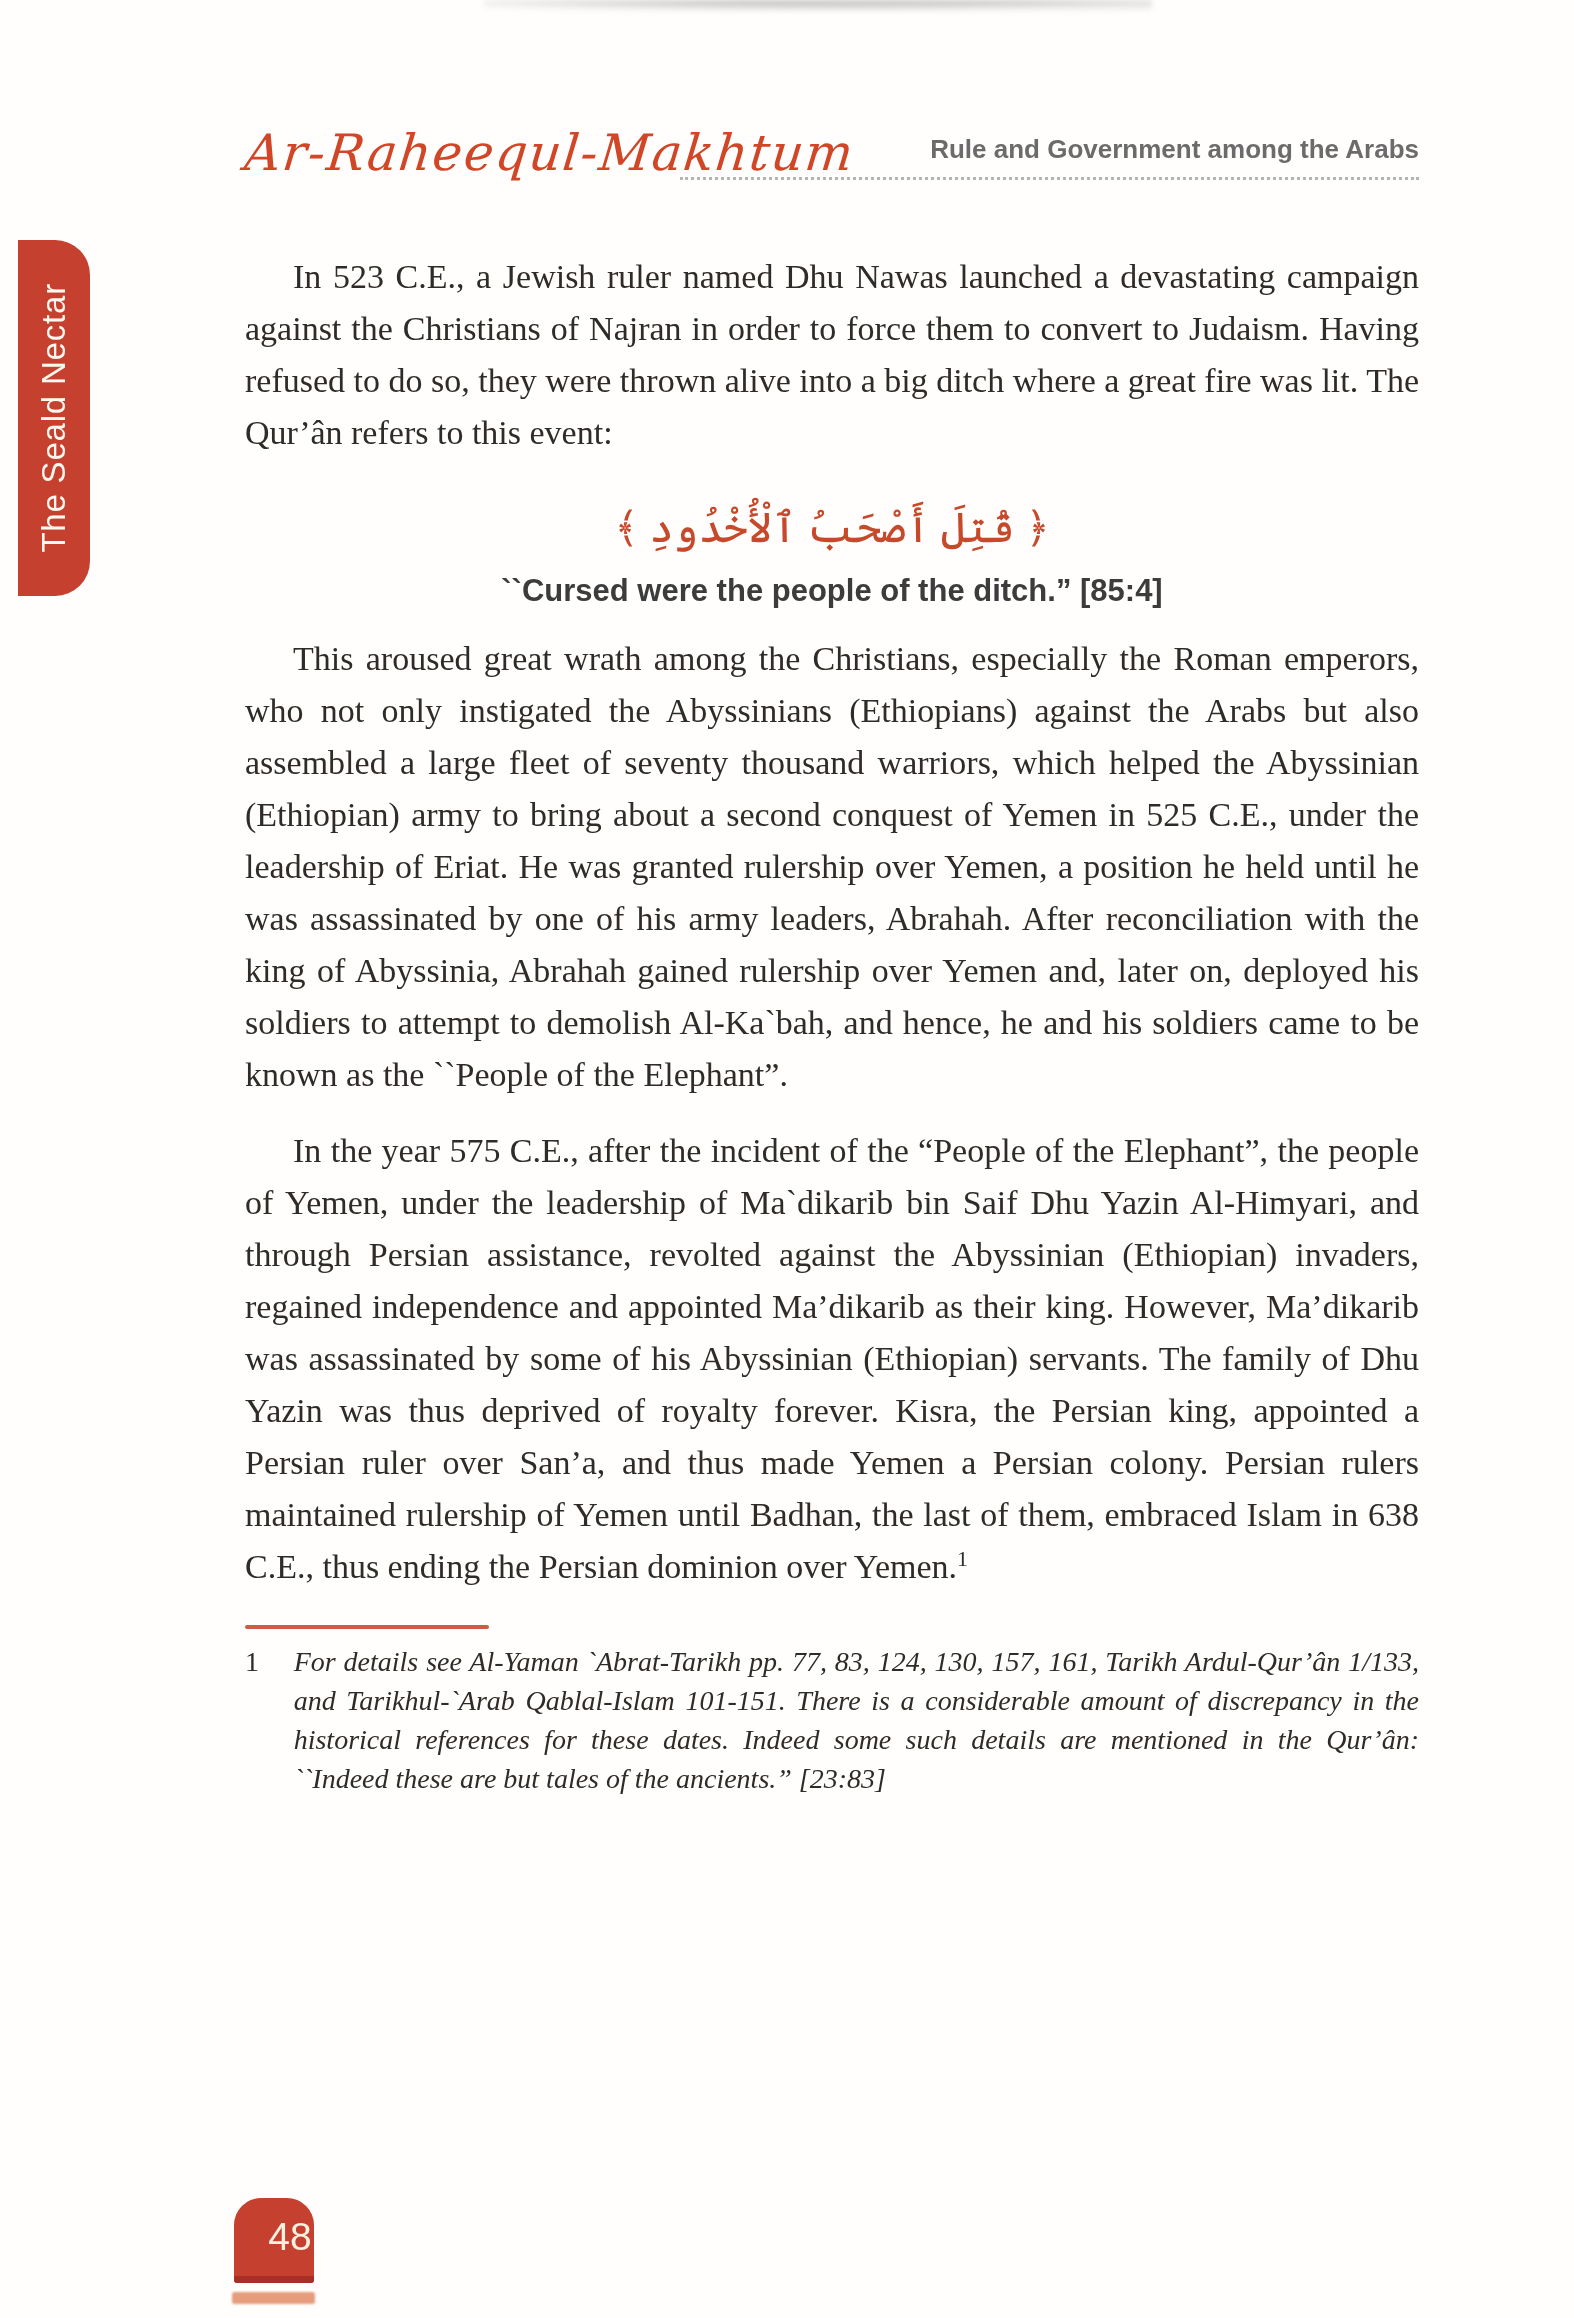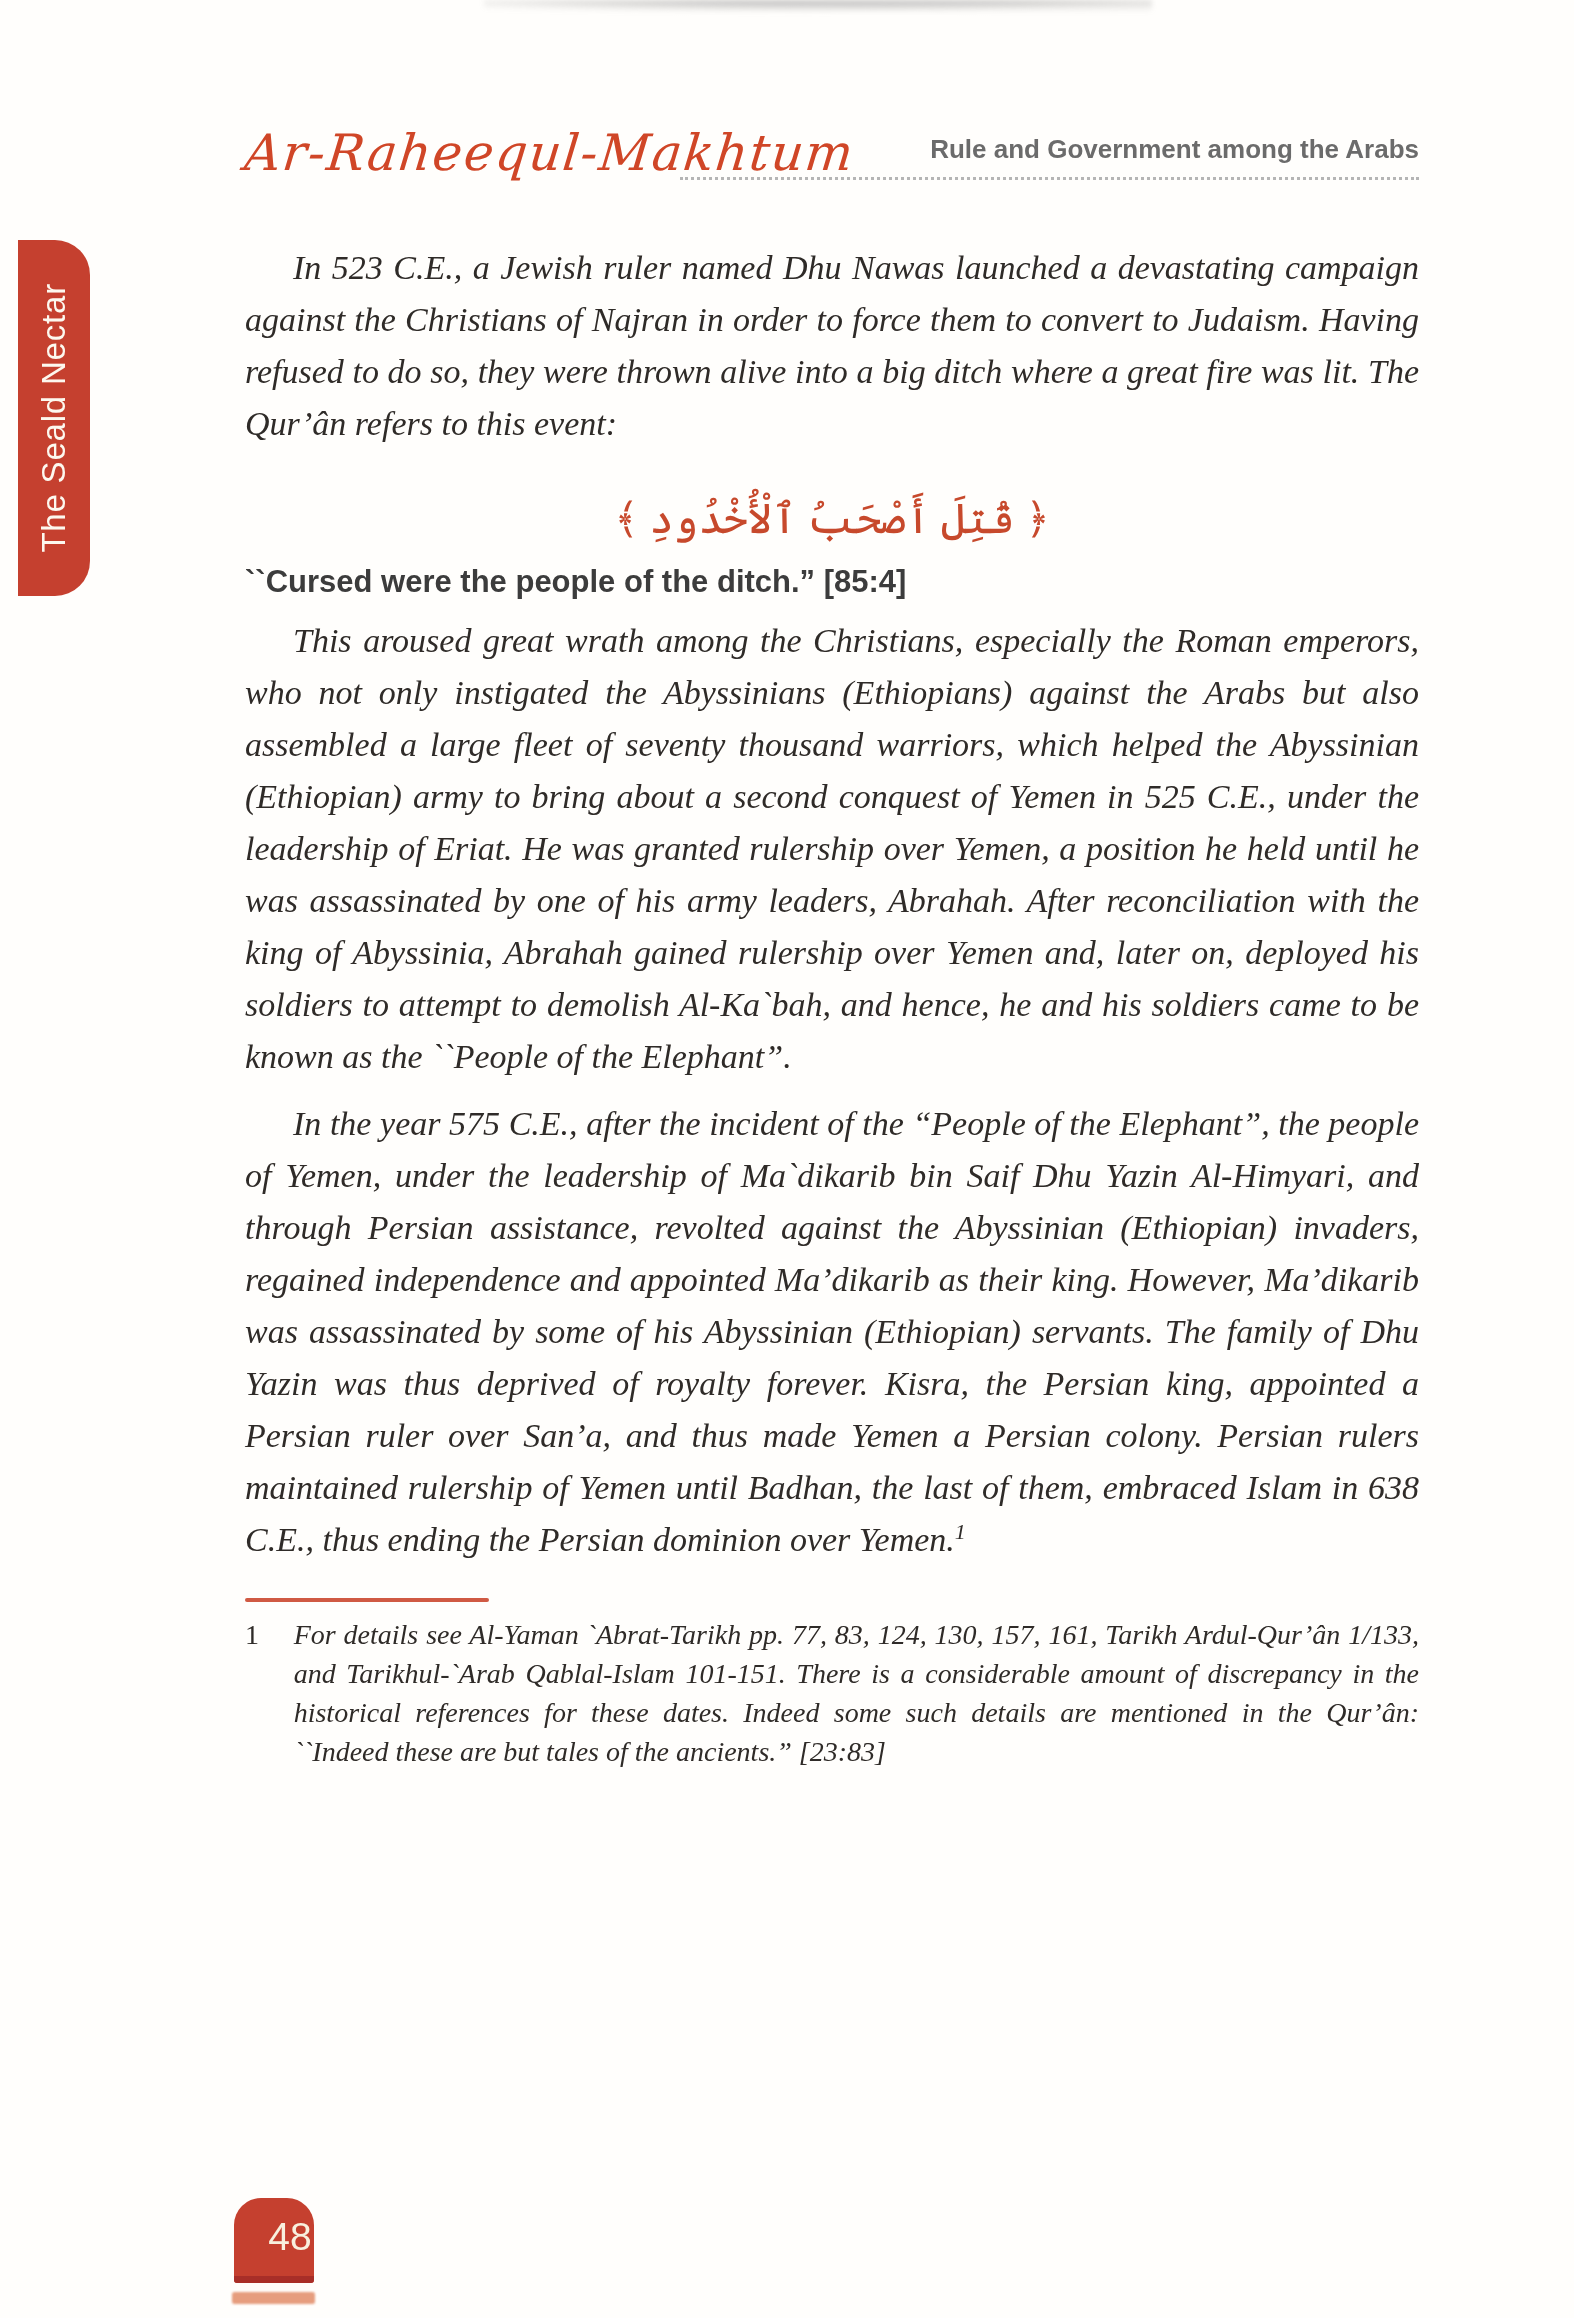--- a/index.html
+++ b/index.html
@@ -69,31 +69,32 @@
   }
   
   .column{
     position:absolute;left:245px;top:227px;width:1174px;
   }
   .column p.body{
     font-size:34px;line-height:52px;
     text-align:justify;
     text-justify:inter-word;
   }
-  .column p.indent{text-indent:48px;margin-top:15px;font-style:italic;}
+  .column p.indent{text-indent:48px;margin-top:24px;}
   .verse{
     margin-top:37px;
     text-align:center;
     direction:rtl;
     font-family:Liberation Serif, serif;
     font-size:42px;line-height:65px;
     color:var(--verse_red);
   }
   .verse-caption{
     margin-top:11.7px;
+    text-align:center;
     font-family:"Liberation Sans", sans-serif;
     font-size:31px;font-weight:600;
     color:#3c3c3c;
   }
   .body sup{
     font-size:22px;line-height:0;vertical-align:super;
   }
   .footnote-rule{
     margin-top:32px;
     width:244px;height:4.2px;

